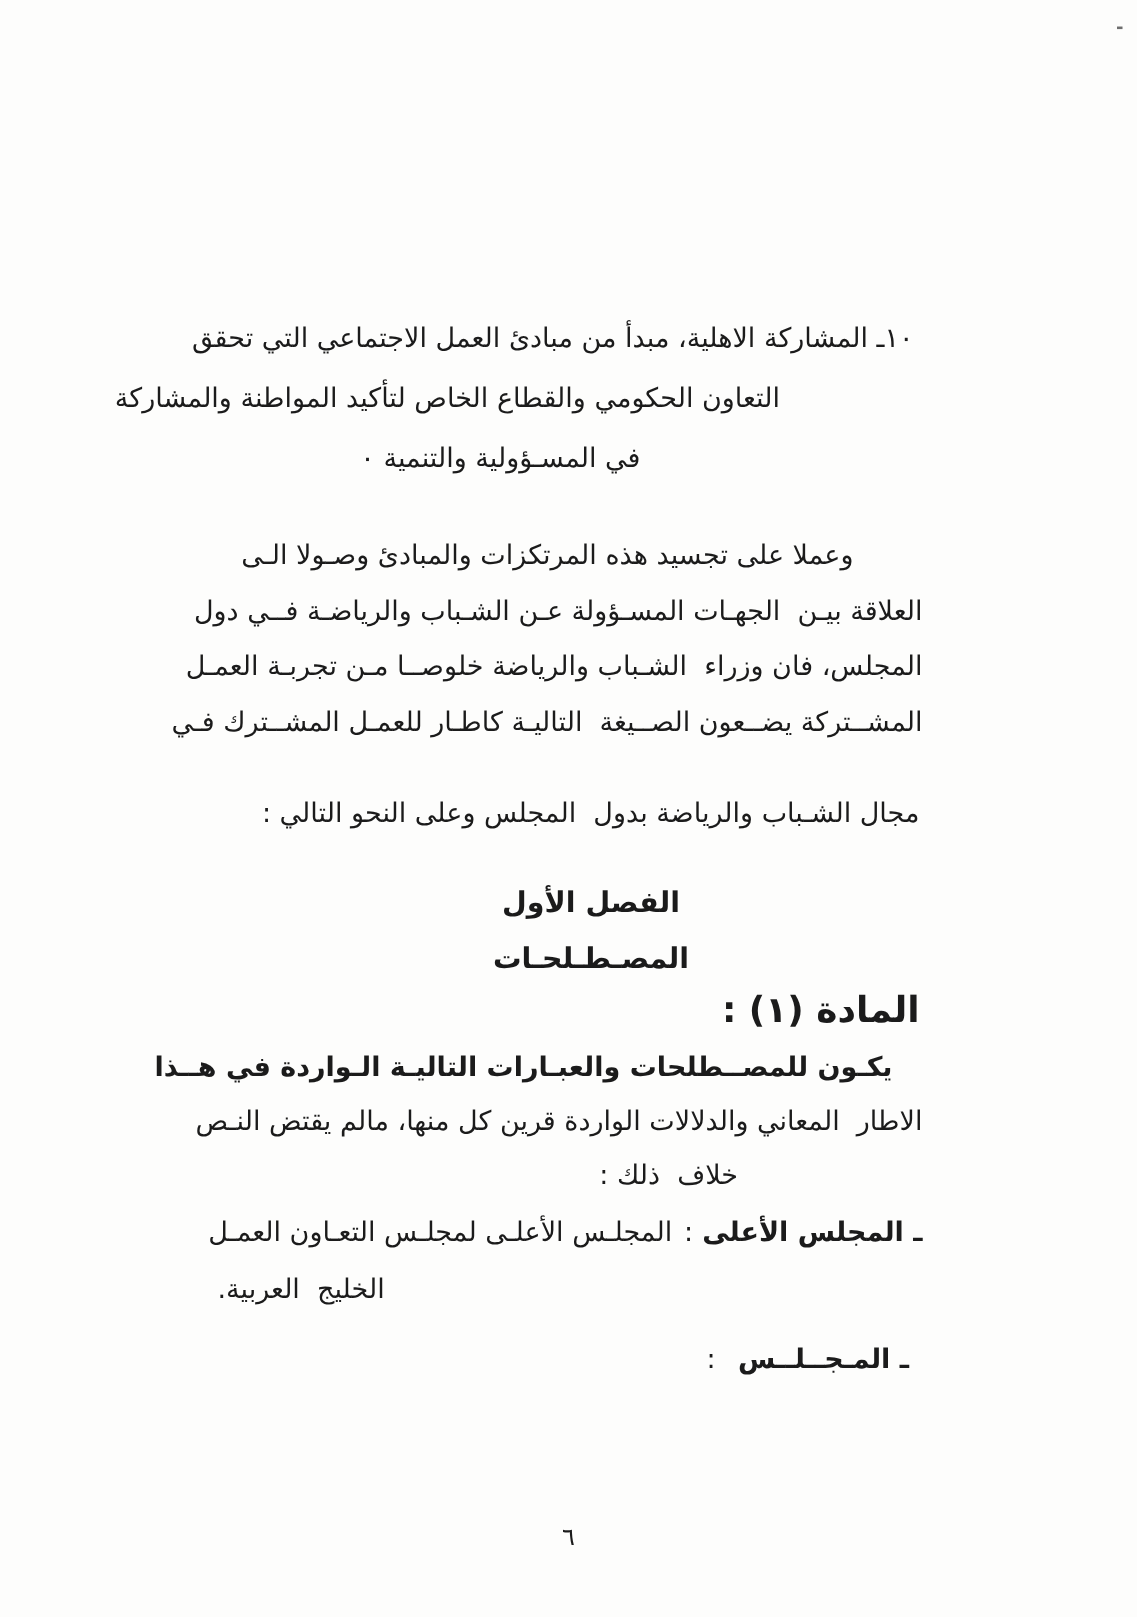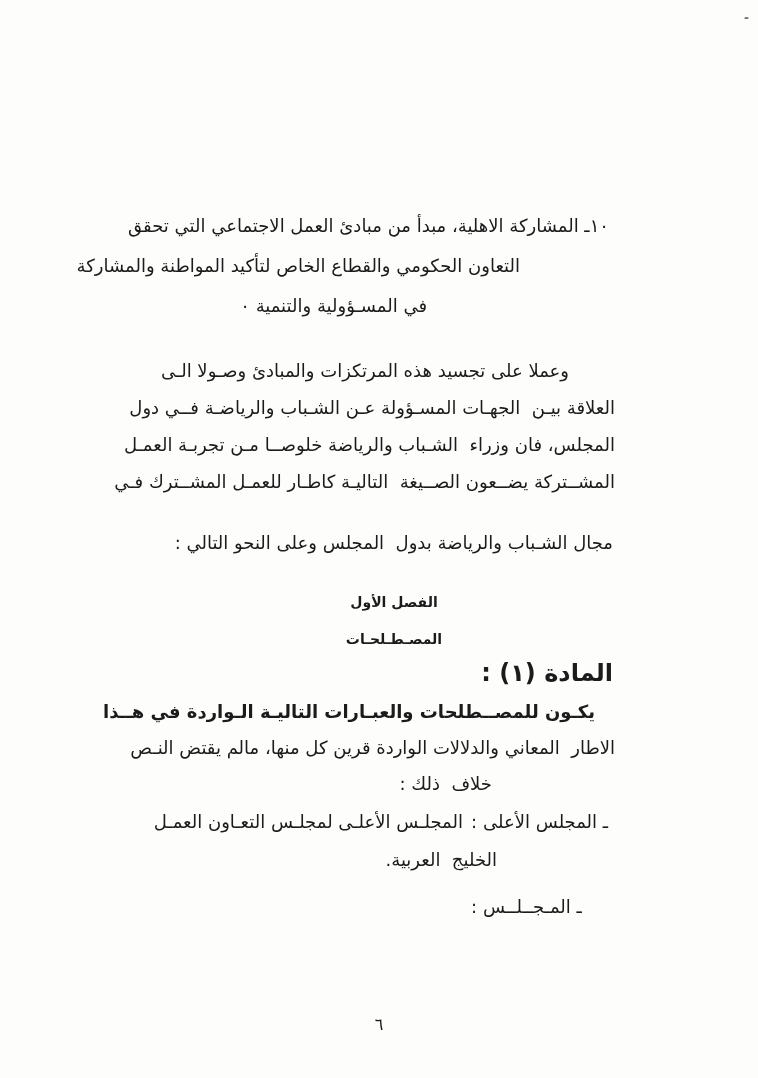--- a/index.html
+++ b/index.html
@@ -42,34 +42,34 @@
   .sec-clause10 { position: absolute; top: 206px; right: 0; width: 470px; line-height: 40px; }
   .sec-clause10 .l1 { padding-right: 6px; }
   .sec-clause10 .l2 { padding-right: 95px; }
   .sec-clause10 .l3 { padding-right: 188px; }
   
   .sec-intro { position: absolute; top: 320px; right: 0; width: 470px; line-height: 37px; }
   .sec-intro .l1 { padding-right: 46px; margin-top: 32px; }
   .sec-intro .l6 { padding-right: 2px; margin-top: 24px; }
   
   .sec-chapter { position: absolute; top: 584px; right: 0; width: 470px; line-height: 37px; text-align: center; transform: translateX(14px); }
-  .sec-chapter .heading { font-weight: bold; font-size: 14px; white-space: nowrap; }
+  .sec-chapter .heading { font-weight: bold; font-size: 19px; white-space: nowrap; }
   
   .article-heading { position: absolute; top: 659px; right: 0; width: 470px; font-weight: bold; font-size: 24px; text-align: right; white-space: nowrap; padding-right: 2px; box-sizing: border-box; }
   .sec-article-body { position: absolute; top: 694px; right: 0; width: 470px; line-height: 36px; }
   .sec-article-body .l1 { padding-right: 20px; font-weight: bold; }
   .sec-article-body .l3 { padding-right: 123px; }
   
   .sec-defs { position: absolute; top: 807px; right: 0; width: 470px; line-height: 30px; }
   .def-row { display: flex; gap: 6px; align-items: baseline; }
   .def-row.second { margin-top: 17px; }
-  .def-term { flex: 0 0 132px; font-weight: normal; white-space: nowrap; text-align: left; }
+  .def-term { flex: 0 0 132px; font-weight: bold; white-space: nowrap; text-align: center; }
   .def-colon { flex: 0 0 8px; }
   .def-text { white-space: nowrap; }
-  .def-cont { margin-top: 8px; padding-right: 118px; white-space: nowrap; text-align: right; }
+  .def-cont { margin-top: 8px; padding-right: 118px; white-space: nowrap; text-align: left; }
   
   .page-number {
     position: absolute;
     top: 1015px;
     left: 0;
     width: 758px;
     text-align: center;
     font-size: 16px;
     direction: rtl;
   }

